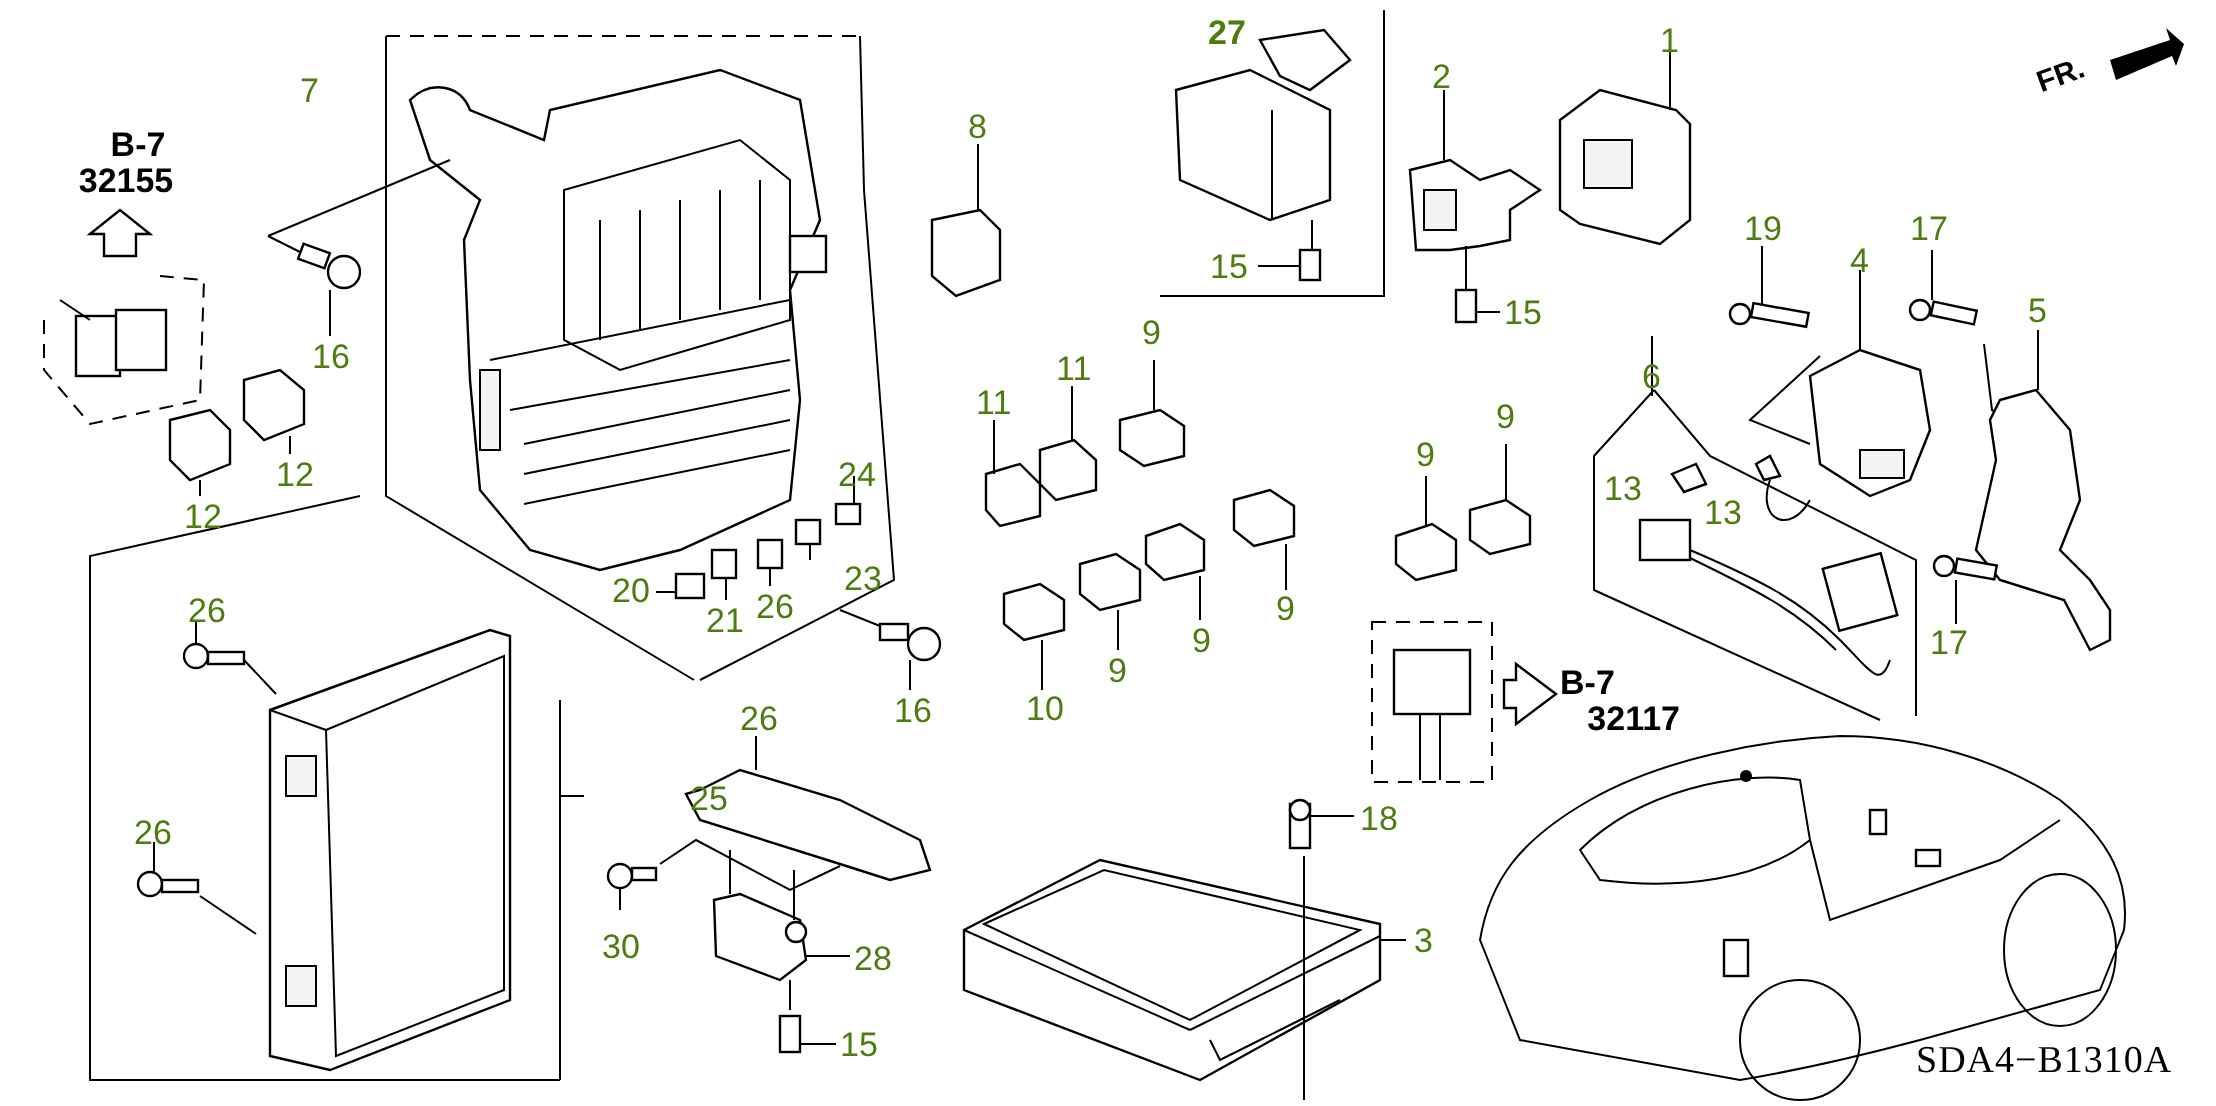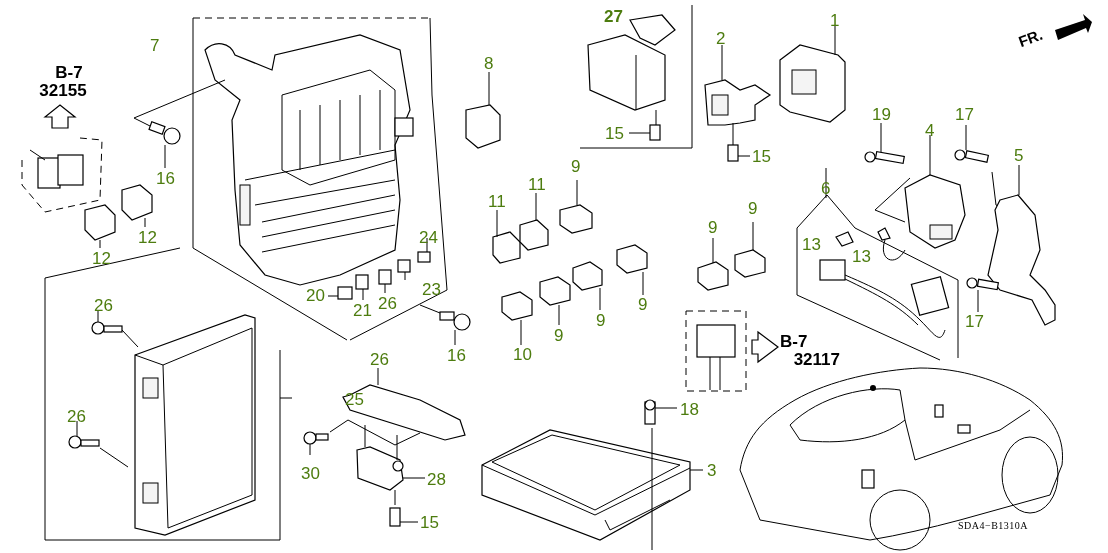--- a/index.html
+++ b/index.html
@@ -1,20 +1,20 @@
 <!DOCTYPE html>
 <html><head>
 <meta charset="utf-8">
 <style>
   html, body { margin:0; padding:0; background:#ffffff; }
   body { width:1108px; height:553px; position:relative; overflow:hidden; font-family:"Liberation Sans", sans-serif; color:#000; }
   #canvas { position:absolute; left:0; top:0; width:1108px; height:553px; }
   .callout { position:absolute; font-family:"Liberation Sans", sans-serif; font-size:17px; line-height:17px; color:#4d7c0f; white-space:nowrap; }
   .ref { position:absolute; font-family:"Liberation Sans", sans-serif; font-weight:bold; font-size:17px; line-height:18px; color:#000; text-align:center; }
-  .code { position:absolute; font-family:"Liberation Serif", serif; font-size:10px; color:#000; letter-spacing:0.5px; }
+  .code { position:absolute; font-family:"Liberation Serif", serif; font-size:19px; color:#000; letter-spacing:0.5px; }
   .fr { position:absolute; font-family:"Liberation Sans", sans-serif; font-weight:bold; font-size:15px; transform:rotate(-20deg); transform-origin:left bottom; }
   svg .ln { stroke:#000; stroke-width:1; fill:none; }
   svg .dash { stroke:#000; stroke-width:1; fill:none; stroke-dasharray:7 5; }
   svg .part { stroke:#000; stroke-width:1.2; fill:#fff; }
   svg .partg { stroke:#000; stroke-width:1; fill:#f4f4f4; }
   svg .blk { fill:#000; stroke:none; }
 </style>
 </head>
 <body>
 

